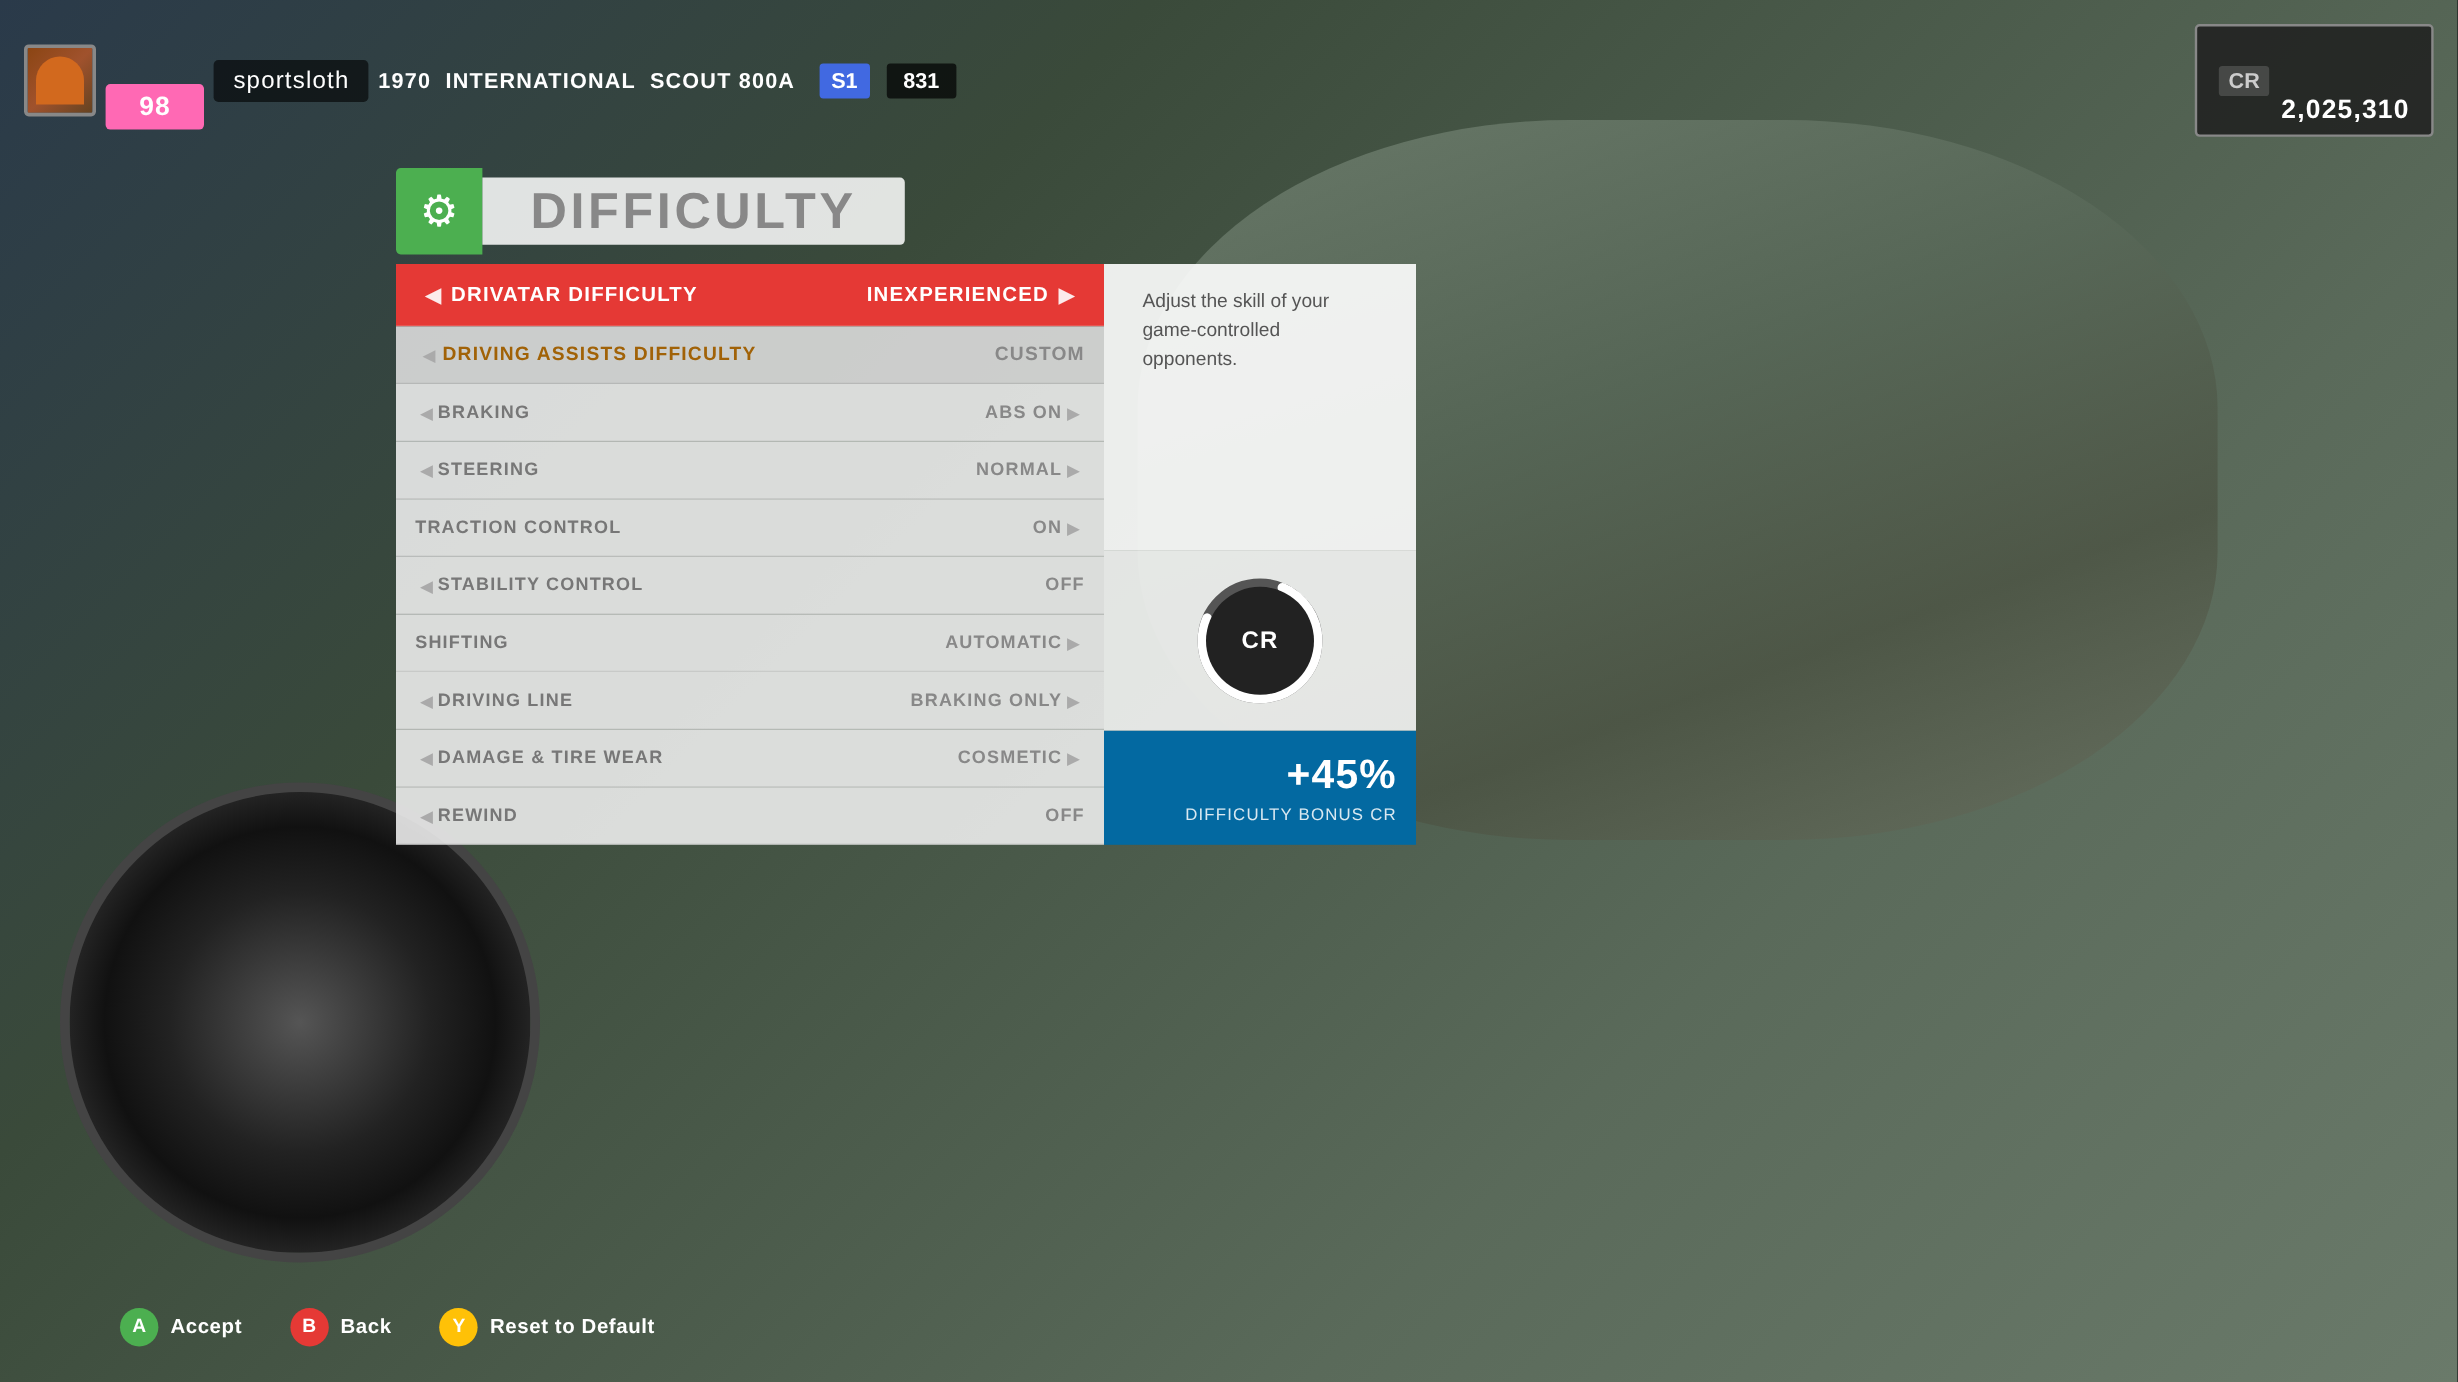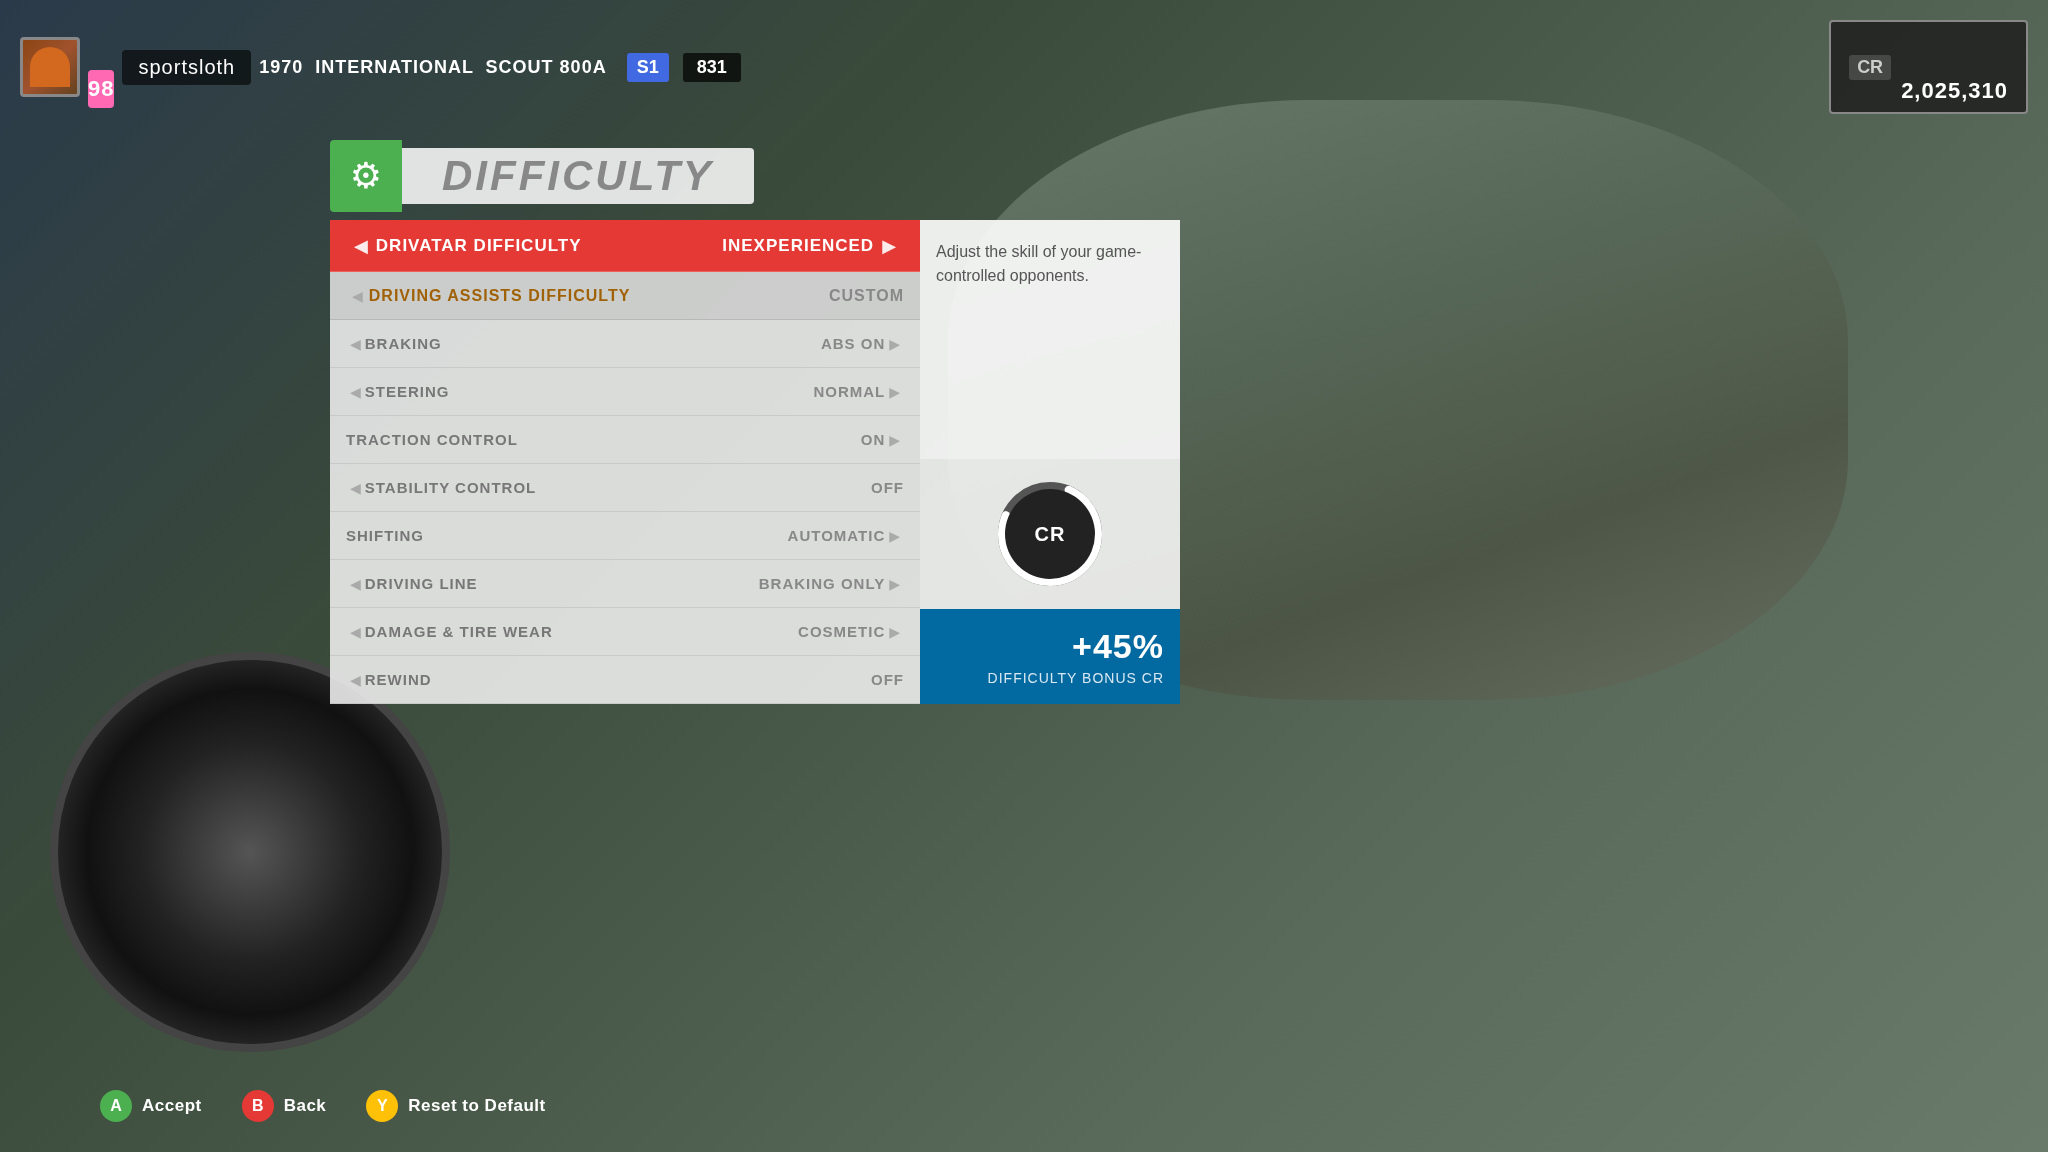--- a/index.html
+++ b/index.html
@@ -79,21 +79,21 @@
       background: #D2691E;
       border-radius: 50% 50% 0 0;
       position: relative;
     }
 
     .player-level {
       background: #ff69b4;
       color: white;
       font-weight: bold;
       font-size: 22px;
-      padding: 6px 0;
+      padding: 6px 28px;
       border-radius: 4px;
       letter-spacing: 1px;
       margin-top: 44px;
     }
 
     .player-name {
       background: rgba(0,0,0,0.6);
       color: white;
       font-size: 20px;
       padding: 6px 16px;
@@ -189,21 +189,20 @@
     .gear-icon-svg {
       color: white;
       font-size: 36px;
     }
 
     .title-text-box {
       background: rgba(255,255,255,0.85);
       padding: 4px 40px;
       border-radius: 0 4px 4px 0;
       min-width: 280px;
-      font-style: italic;
     }
 
     .title-text {
       font-size: 42px;
       font-weight: 900;
       color: #888;
       letter-spacing: 3px;
       text-transform: uppercase;
     }
 
@@ -334,21 +333,21 @@
     .desc-header-text {
       color: white;
       font-size: 22px;
       font-weight: 900;
       letter-spacing: 2px;
       text-transform: uppercase;
     }
 
     .desc-body {
       background: rgba(255,255,255,0.9);
-      padding: 20px 16px;
+      padding: 20px 32px;
       flex: 1;
     }
 
     .desc-body-text {
       color: #555;
       font-size: 16px;
       line-height: 1.5;
     }
 
     

